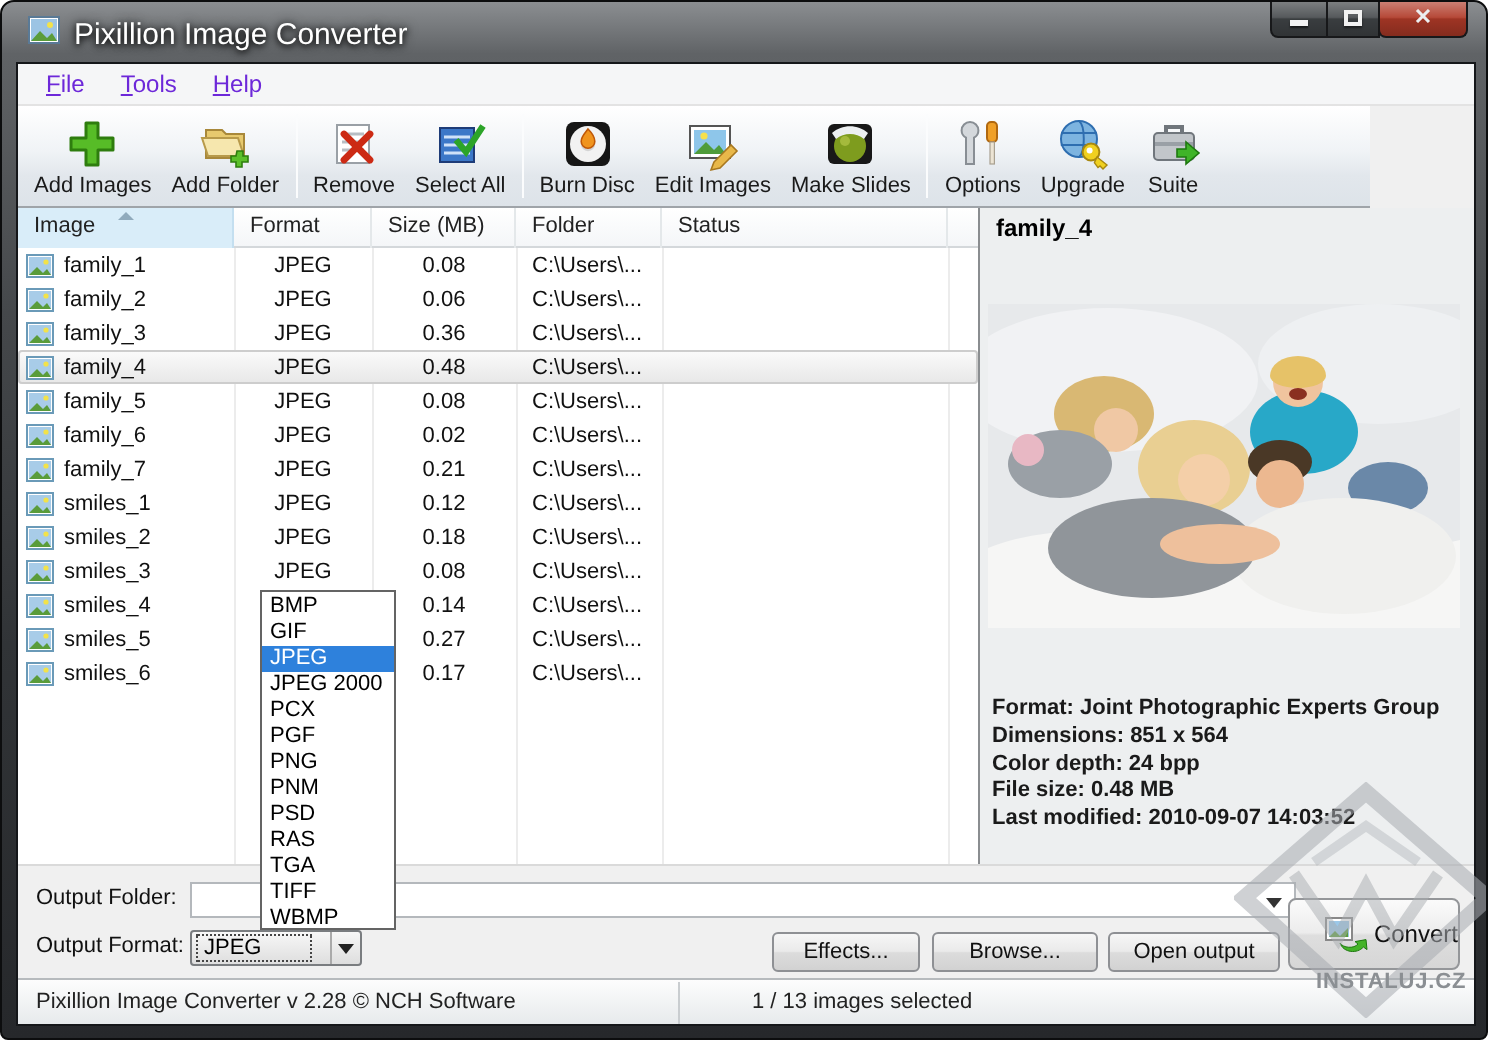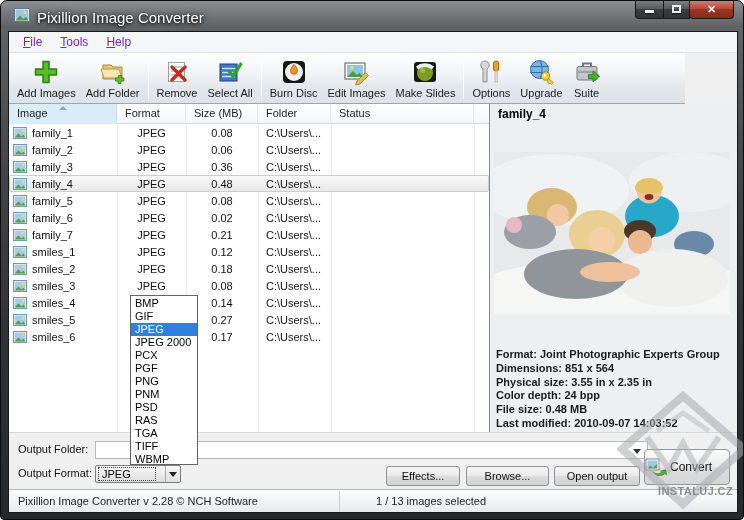--- a/index.html
+++ b/index.html
@@ -68,21 +68,21 @@
   .format-combo .val { position:absolute; left:3px; top:2px; font-size:11px; color:#000; padding:0 3px; outline:1px dotted #444; min-width:56px; }
   .format-combo .btn { position:absolute; right:0; top:0; width:15px; height:16px; border-left:1px solid #aaa; }
   .format-combo .btn i { position:absolute; left:3px; top:6px; width:0; height:0; border-left:4px solid transparent; border-right:4px solid transparent; border-top:5px solid #222; }
   .pbtn { position:absolute; top:33px; height:20px; font-size:11px; color:#111; text-align:center;
     background:linear-gradient(180deg,#f6f6f6,#eaeaea 48%,#dcdcdc 52%,#d2d2d2); border:1px solid #8e9094; border-radius:3px; line-height:18px; }
   .pbtn.effects { left:377px; width:74px; }
   .pbtn.browse { left:457px; width:83px; }
   .pbtn.openout { left:545px; width:86px; }
   .convert-btn { position:absolute; left:635px; top:16px; width:86px; height:36px;
     background:linear-gradient(180deg,#fbfbfb,#ececec 48%,#dedede 52%,#d6d6d6); border:1px solid #949699; border-radius:4px;
-    display:flex; align-items:center; justify-content:flex-start; font-size:12px; color:#111; }
+    display:flex; align-items:center; justify-content:flex-end; font-size:12px; color:#111; }
   .convert-btn svg { width:22px; height:18px; margin-right:3px; }
   
   .statusbar { position:absolute; left:0; top:457px; width:728px; height:23px; background:linear-gradient(180deg,#fdfdfd,#e7eaec); border-top:1px solid #b6babd; font-size:11px; color:#222; }
   .status-left { position:absolute; left:9px; top:5px; }
   .status-div { position:absolute; left:330px; top:1px; width:1px; height:21px; background:#c9cdd0; }
   .status-right { position:absolute; left:367px; top:5px; }
   
   .watermark { position:absolute; left:616px; top:390px; width:132px; height:118px; z-index:80; pointer-events:none; }
   .wm-text { position:absolute; left:657px; top:484px; z-index:81; font-size:11px; font-weight:bold; color:#8b8f93; letter-spacing:.4px; pointer-events:none; }
 </style>
@@ -452,21 +452,20 @@
         <ellipse cx="146" cy="79" rx="16" ry="11" fill="#4a3826"></ellipse>
         <circle cx="146" cy="90" r="12" fill="#ecb890"></circle>
         <ellipse cx="178" cy="126" rx="56" ry="29" fill="#f0f0ee"></ellipse>
         <ellipse cx="82" cy="122" rx="52" ry="25" fill="#90959a"></ellipse>
         <ellipse cx="116" cy="120" rx="30" ry="10" fill="#eec09c"></ellipse>
       </svg>
       <div class="info">
 
       <div class="infoline">Format: Joint Photographic Experts Group</div>
           <div class="infoline">Dimensions: 851 x 564</div>
-          <div class="infoline">Physical size: 3.55 in x 2.35 in</div>
           <div class="infoline">Color depth: 24 bpp</div>
           <div class="infoline">File size: 0.48 MB</div>
           <div class="infoline">Last modified: 2010-09-07 14:03:52</div>
         </div>
     </div>
 
     <div class="dropdown">
 
     <div class="ditem">BMP</div>
         <div class="ditem">GIF</div>

